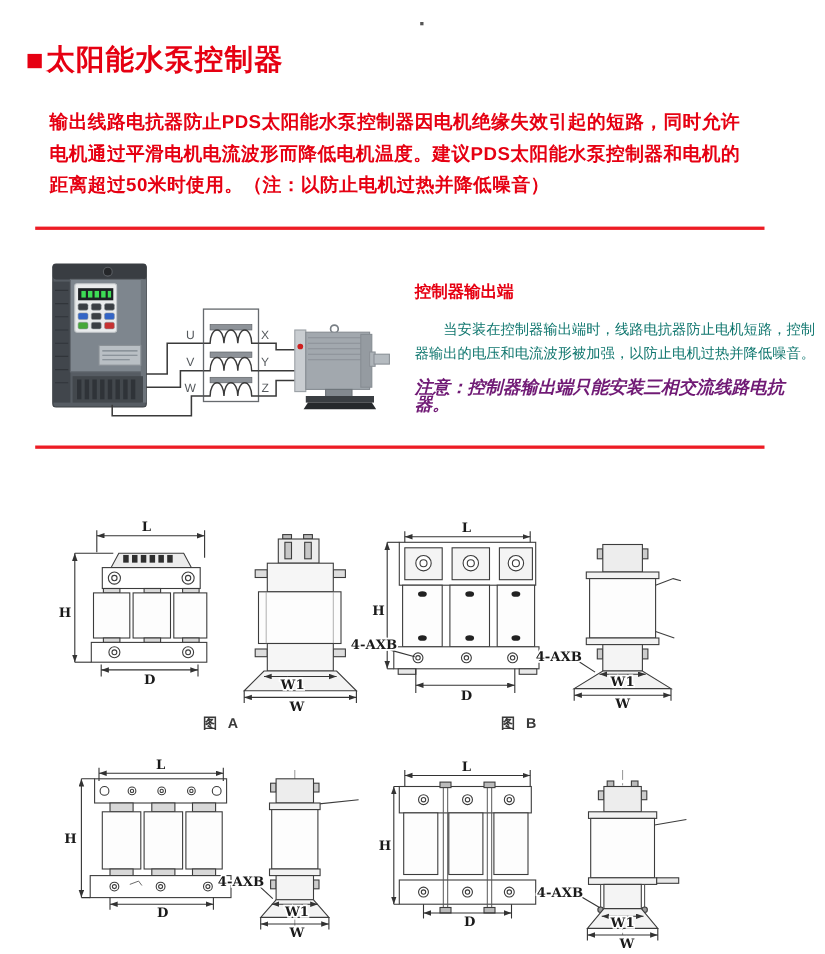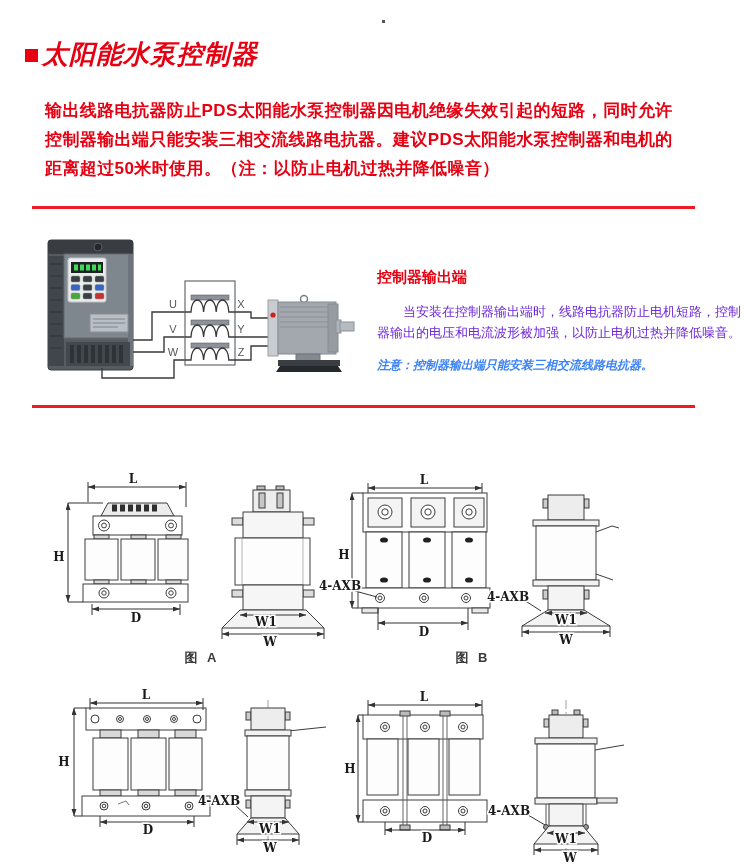--- a/index.html
+++ b/index.html
@@ -1,51 +1,51 @@
 <!DOCTYPE html>
 <html><head>
 <meta charset="utf-8">
 <style>
   html,body{margin:0;padding:0;background:#fff;}
   .page{position:relative;width:750px;height:867px;background:#fff;overflow:hidden;
         font-family:"Liberation Sans","DejaVu Sans",sans-serif;}
   .top-dot{position:absolute;left:382px;top:20px;width:3px;height:3px;background:#555;}
-  .title-row{position:absolute;left:25px;top:40px;display:flex;align-items:center;font-style:italic;}
+  .title-row{position:absolute;left:25px;top:40px;display:flex;align-items:center;}
   .bullet{width:13px;height:13px;background:#e60012;margin-right:4px;margin-top:2px;flex:0 0 auto;}
   .page-title{margin:0;font-size:26px;font-weight:bold;color:#e60012;letter-spacing:1px;line-height:1.1;}
   .intro{position:absolute;left:45px;top:96px;width:680px;color:#e60012;font-size:17px;line-height:29px;letter-spacing:.4px;}
   .intro div{white-space:nowrap;font-weight:bold;}
   .divider{position:absolute;left:32px;width:663px;height:3px;background:#ed1c24;}
   .divider-1{top:206px;}
   .divider-2{top:405px;}
   .wiring-svg{position:absolute;left:40px;top:228px;}
   .output-panel{position:absolute;left:377px;top:256px;width:366px;}
-  .output-heading{margin:12px 0 14px 0;font-size:15px;font-weight:bold;color:#e60012;}
-  .output-body{margin:0;font-size:13px;line-height:21px;color:#6d28d9;text-indent:2em;}
-  .output-note{margin:14px 0 0 0;font-size:12px;line-height:16px;color:#3b82f6;font-weight:bold;font-style:italic;}
+  .output-heading{margin:0 0 14px 0;font-size:15px;font-weight:bold;color:#e60012;}
+  .output-body{margin:0;font-size:13px;line-height:21px;color:#0f766e;text-indent:2em;}
+  .output-note{margin:14px 0 0 0;font-size:16px;line-height:16px;color:#701a75;font-weight:bold;font-style:italic;}
   .drawings-svg{position:absolute;left:0;top:460px;}
   .dim{font-family:"DejaVu Serif","Liberation Serif",serif;font-weight:bold;font-size:12px;}
   .cap{font-family:"Liberation Sans","DejaVu Sans",sans-serif;font-weight:bold;font-size:13px;letter-spacing:3px;}
   .wlabel{font-family:"Liberation Sans","DejaVu Sans",sans-serif;font-size:11px;}
 </style>
 </head>
 <body>
 
 <div class="page">
 
   <span class="top-dot"></span>
 
   <div class="title-row">
     <span class="bullet"></span>
     <h1 class="page-title">太阳能水泵控制器</h1>
   </div>
 
   <div class="intro">
     <div>输出线路电抗器防止PDS太阳能水泵控制器因电机绝缘失效引起的短路，同时允许</div>
-    <div>控制器输出端只能安装三相交流线路电抗器。建议PDS太阳能水泵控制器和电机的</div>
+    <div>电机通过平滑电机电流波形而降低电机温度。建议PDS太阳能水泵控制器和电机的</div>
     <div>距离超过50米时使用。（注：以防止电机过热并降低噪音）</div>
   </div>
 
   <div class="divider divider-1"></div>
 
   <svg class="wiring-svg" width="330" height="160" viewBox="0 0 330 160">
 
     <g>
       <rect x="8" y="12" width="85" height="130" rx="3" fill="#565c63" stroke="#3a3e43"></rect>
       <rect x="8" y="12" width="85" height="14" rx="3" fill="#393d42" stroke="none"></rect>

